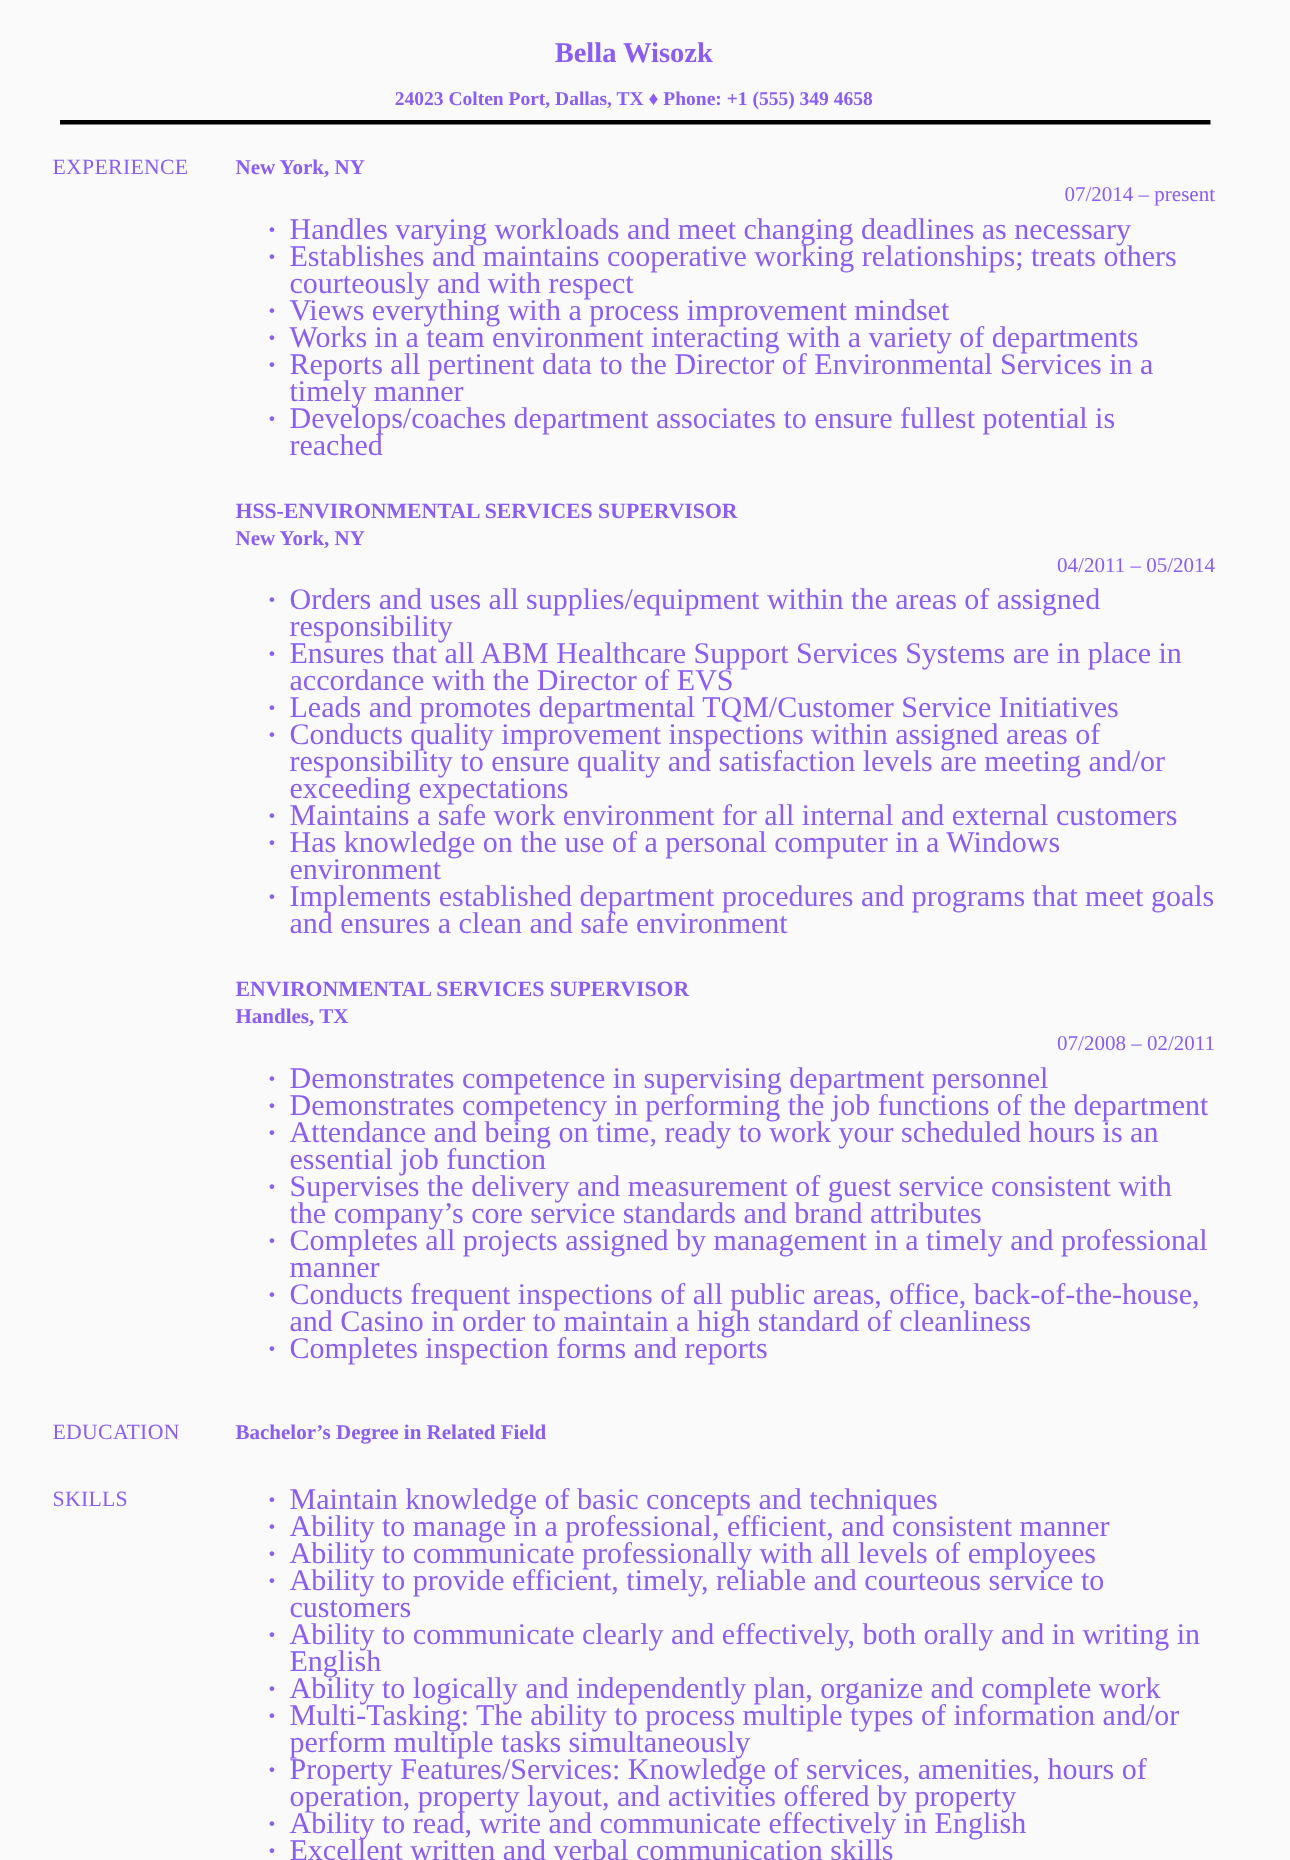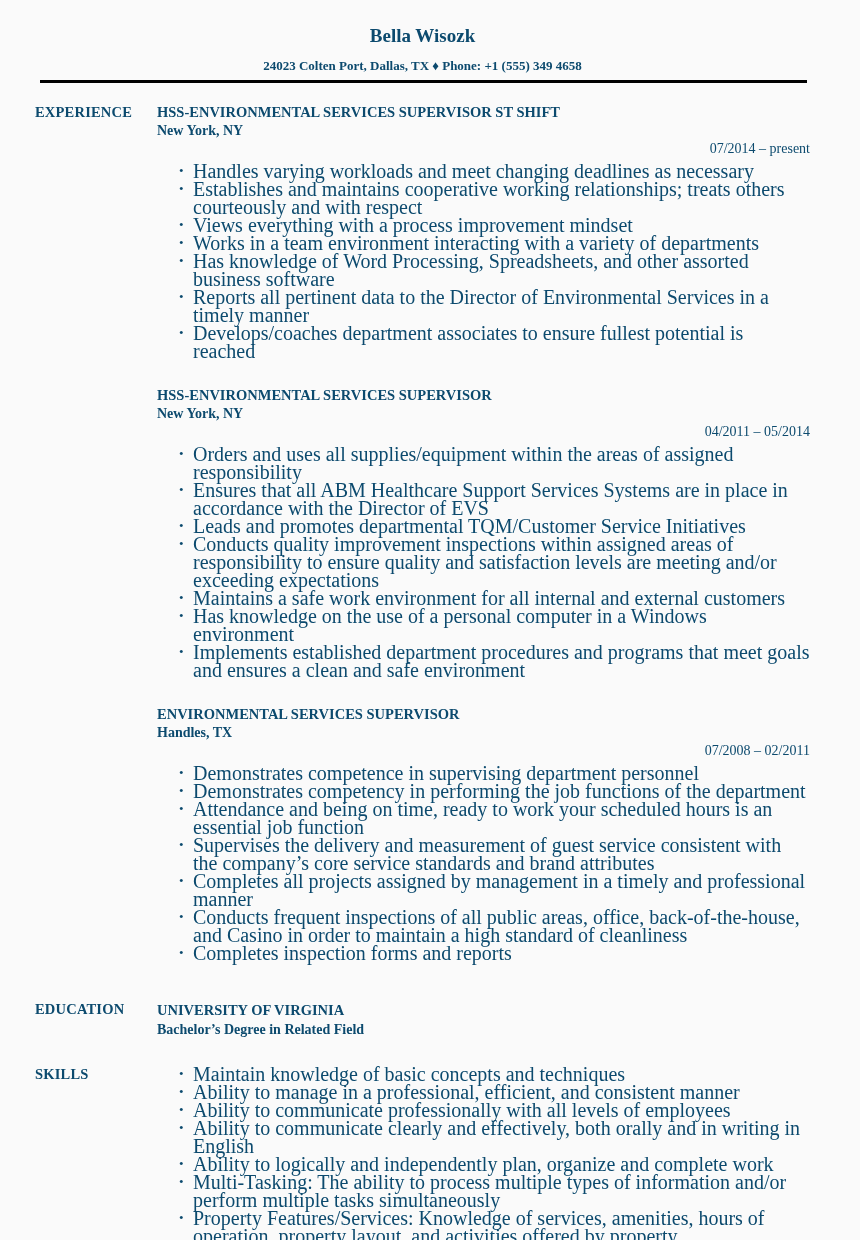--- a/index.html
+++ b/index.html
@@ -7,21 +7,21 @@
     padding: 0;
     background: #fafafa;
   }
   .page {
     position: relative;
     width: 860px;
     height: 1240px;
     box-sizing: border-box;
     background: #fafafa;
     font-family: "Liberation Serif", serif;
-    color: #0c4a6e;
+    color: #8b5cf6;
     padding: 24px 50px 0 35px;
     overflow: hidden;
   }
   
   .header { text-align: center; }
   .person-name {
     margin: 0;
     font-size: 19px;
     font-weight: bold;
     line-height: 24px;
@@ -43,21 +43,21 @@
   main { margin-top: 20px; }
   .section-row {
     display: grid;
     grid-template-columns: 122px 1fr;
     align-items: start;
   }
   .section-row.education { margin-top: 38px; }
   .section-row.skills    { margin-top: 25px; }
   .section-label {
     font-size: 14.5px;
-    font-weight: bold;
+    font-weight: normal;
     line-height: 18px;
     letter-spacing: 0.2px;
   }
   
   .job + .job { margin-top: 26px; }
   .job-title {
     margin: 0;
     font-size: 14.5px;
     font-weight: bold;
     line-height: 18px;
@@ -117,29 +117,27 @@
     <hr class="header-rule">
   </header>
 
   <main>
 
     <section class="section-row experience">
       <div class="section-label">EXPERIENCE</div>
       <div class="section-content">
 
         <article class="job">
-          <h2 class="job-title">HSS-ENVIRONMENTAL SERVICES SUPERVISOR ST SHIFT</h2>
           <div class="job-location">New York, NY</div>
           <div class="job-dates">07/2014 – present</div>
           <ul class="bullets">
             <li>Handles varying workloads and meet changing deadlines as necessary</li>
             <li>Establishes and maintains cooperative working relationships; treats others courteously and with respect</li>
             <li>Views everything with a process improvement mindset</li>
             <li>Works in a team environment interacting with a variety of departments</li>
-            <li>Has knowledge of Word Processing, Spreadsheets, and other assorted business software</li>
             <li>Reports all pertinent data to the Director of Environmental Services in a timely manner</li>
             <li>Develops/coaches department associates to ensure fullest potential is reached</li>
           </ul>
         </article>
 
         <article class="job">
           <h2 class="job-title">HSS-ENVIRONMENTAL SERVICES SUPERVISOR</h2>
           <div class="job-location">New York, NY</div>
           <div class="job-dates">04/2011 – 05/2014</div>
           <ul class="bullets">
@@ -167,32 +165,32 @@
             <li>Completes inspection forms and reports</li>
           </ul>
         </article>
 
       </div>
     </section>
 
     <section class="section-row education">
       <div class="section-label">EDUCATION</div>
       <div class="section-content">
-        <h2 class="edu-school">UNIVERSITY OF VIRGINIA</h2>
         <div class="edu-degree">Bachelor’s Degree in Related Field</div>
       </div>
     </section>
 
     <section class="section-row skills">
       <div class="section-label">SKILLS</div>
       <div class="section-content">
         <ul class="bullets">
           <li>Maintain knowledge of basic concepts and techniques</li>
           <li>Ability to manage in a professional, efficient, and consistent manner</li>
           <li>Ability to communicate professionally with all levels of employees</li>
+          <li>Ability to provide efficient, timely, reliable and courteous service to customers</li>
           <li>Ability to communicate clearly and effectively, both orally and in writing in English</li>
           <li>Ability to logically and independently plan, organize and complete work</li>
           <li>Multi-Tasking: The ability to process multiple types of information and/or perform multiple tasks simultaneously</li>
           <li>Property Features/Services: Knowledge of services, amenities, hours of operation, property layout, and activities offered by property</li>
           <li>Ability to read, write and communicate effectively in English</li>
           <li>Excellent written and verbal communication skills</li>
         </ul>
       </div>
     </section>
 

